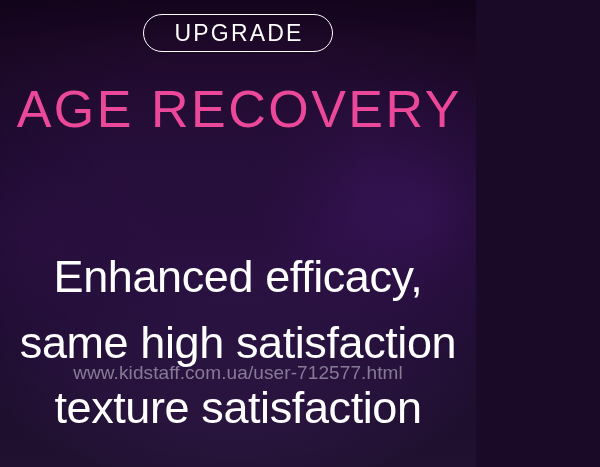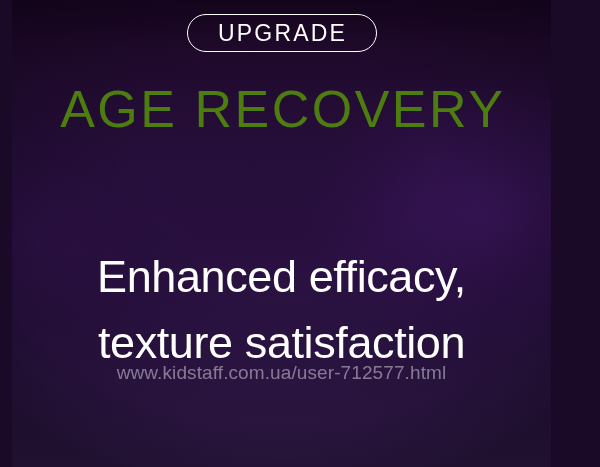--- a/index.html
+++ b/index.html
@@ -3,27 +3,26 @@
 <meta charset="utf-8">
 <style>
   html, body {
     margin: 0;
     padding: 0;
     background: #1a0a28;
   }
 
   #poster {
     position: relative;
-    width: 539px;
+    width: 476px;
     height: 467px;
     overflow: hidden;
     font-family: "Liberation Sans", sans-serif;
     
     background-color: #240b36;
-    margin-left: 12px;
     -webkit-font-smoothing: antialiased;
   }
 
   
   .bg-layer {
     position: absolute;
     inset: 0;
     pointer-events: none;
   }
 
@@ -116,21 +115,21 @@
     text-indent: 2.2px;
     white-space: nowrap;
   }
 
   
   .headline {
     position: absolute;
     top: 82px;
     left: 0;
     right: 0;
-    color: #4d7c0f;
+    color: #ec4899;
     font-size: 52px;
     font-weight: 300;
     letter-spacing: 2.5px;
     text-indent: 2.5px;
     line-height: 1.05;
     white-space: nowrap;
     
     transform: scaleY(1.0);
   }
 
@@ -183,19 +182,20 @@
     <div class="badge-row">
       <div class="badge">
         <span class="badge-label">UPGRADE</span>
       </div>
     </div>
 
     <div class="headline">AGE RECOVERY</div>
 
     <div class="message">
       <span class="message-line">Enhanced efficacy,</span>
+      <span class="message-line">same high satisfaction</span>
       <span class="message-line">texture satisfaction</span>
     </div>
 
     <div class="watermark">www.kidstaff.com.ua/user-712577.html</div>
 
   </div>
 </div>
 
 </body></html>

